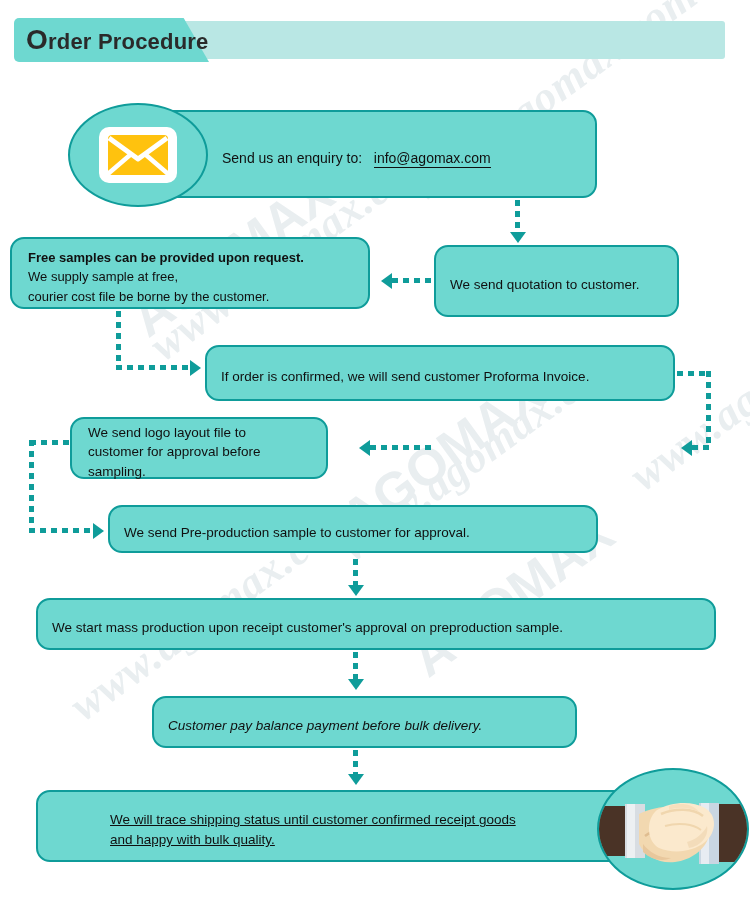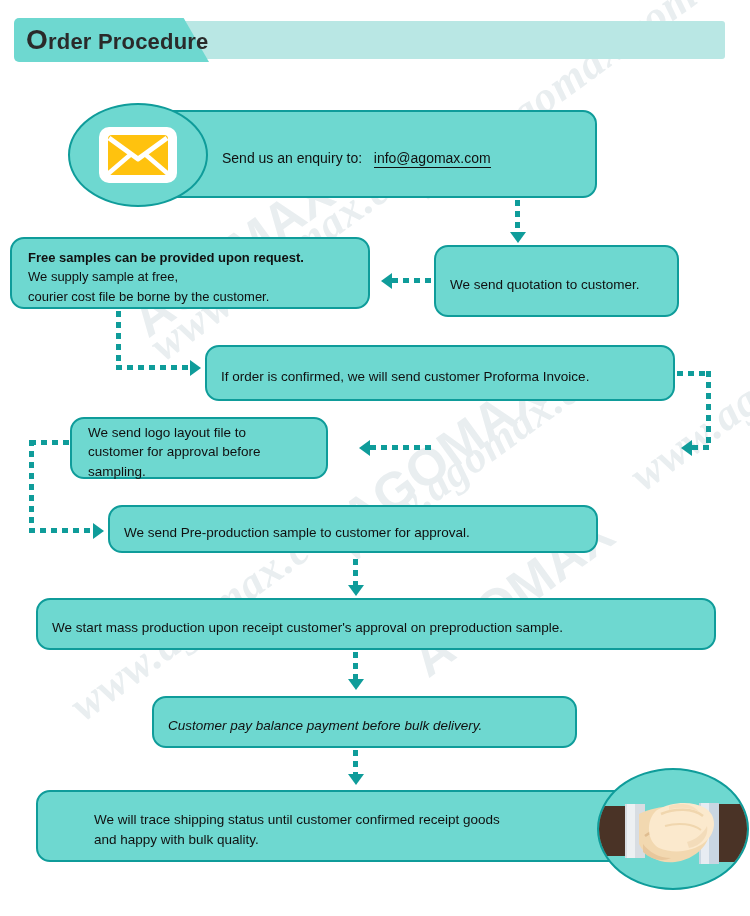--- a/index.html
+++ b/index.html
@@ -172,21 +172,21 @@
   #box-presample { left: 108px; top: 505px; width: 490px; height: 48px; }
 
   
   #box-mass { left: 36px; top: 598px; width: 680px; height: 52px; }
 
   
   #box-balance { left: 152px; top: 696px; width: 425px; height: 52px; font-style: italic; }
 
   
   #box-trace { left: 36px; top: 790px; width: 640px; height: 72px; }
-  #box-trace .txt { padding-left: 56px; }
+  #box-trace .txt { padding-left: 72px; text-decoration: underline; }
 
   #hand-circle {
     position: absolute;
     left: 597px; top: 768px;
     width: 148px; height: 118px;
     border-radius: 50%;
     background: #6ed8d0;
     border: 2px solid #0f9c9a;
     z-index: 6;
     overflow: hidden;

